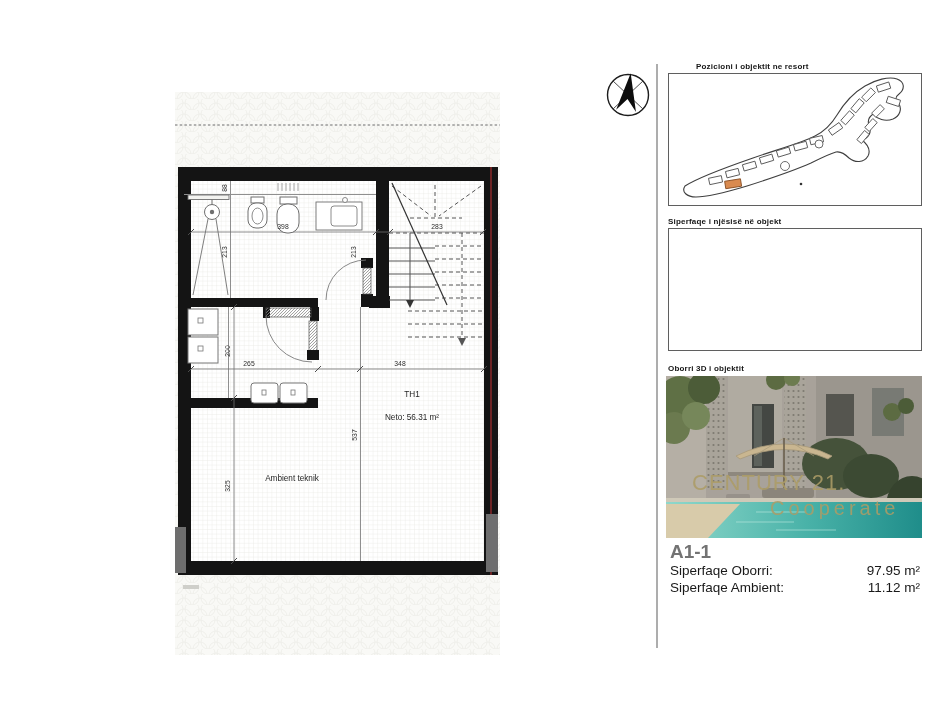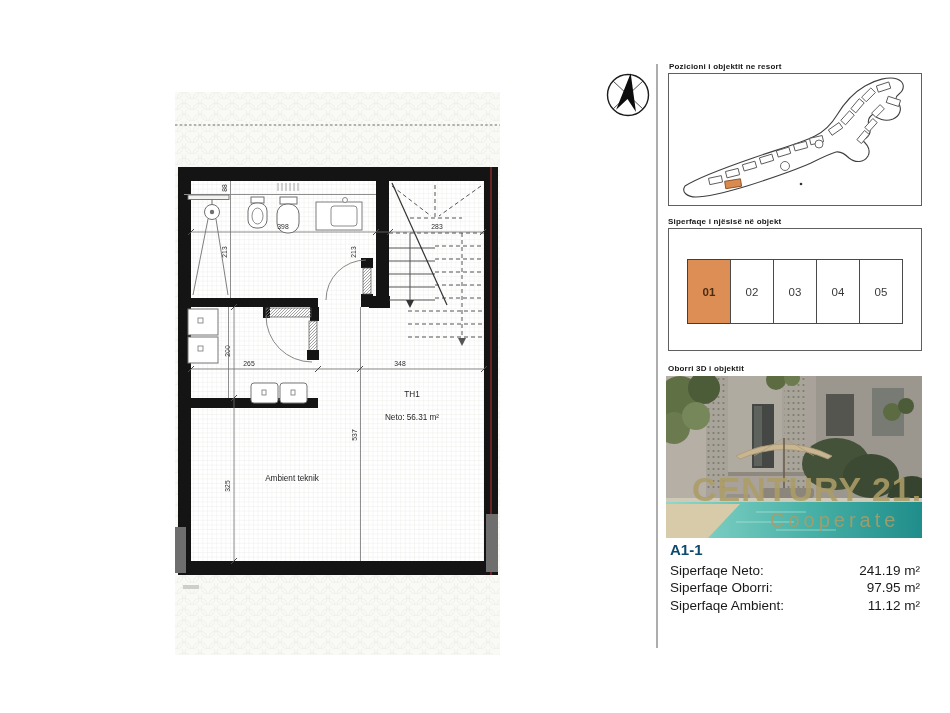--- a/index.html
+++ b/index.html
@@ -11,23 +11,23 @@
   .room-lb{font-size:8.2px;fill:#1f1f1f;}
   .section-label{font-size:8px;font-weight:bold;color:#151515;letter-spacing:.2px;}
   .panel-box{border:1px solid #5f5f5f;background:#ffffff;box-sizing:border-box;}
   .units-row{display:flex;}
   .unit-box{width:44px;height:65px;border:1px solid #4a4a4a;margin-left:-1px;background:#fff;
             display:flex;align-items:center;justify-content:center;font-size:11.5px;color:#3a3a3a;box-sizing:border-box;}
   .unit-box:first-child{margin-left:0;}
   .unit-box.highlight{background:#DD8E55;color:#4a2c12;font-weight:bold;border-color:#3f3f3f;}
   .img-frame{width:256px;height:162px;overflow:hidden;background:#a8a29a;}
   .wm{color:rgba(172,156,102,0.88);white-space:nowrap;line-height:1;}
-  .wm-1{font-size:34px;font-weight:bold;letter-spacing:1px;}
+  .wm-1{font-size:22px;font-weight:normal;letter-spacing:1px;}
   .wm-2{font-size:20px;letter-spacing:4px;margin:4px 6px 0 78px;}
-  .unit-code{font-size:15px;font-weight:bold;color:#0c4a6e;}
+  .unit-code{font-size:19px;font-weight:bold;color:#737373;}
   .area-list{width:250px;}
   .area-row{display:flex;justify-content:space-between;font-size:13.5px;color:#191919;line-height:17.4px;}
   .area-row .lb{text-align:left;}
   .area-row .val{text-align:right;}
 </style>
 </head>
 <body>
 
 <div id="stage">
 
@@ -200,21 +200,21 @@
     <g>
       <circle cx="628" cy="95" r="20.5" fill="none" stroke="#1c1c1c" stroke-width="1.4"></circle>
       <line x1="613" y1="81" x2="643" y2="109" stroke="#3c3c3c" stroke-width="0.9"></line>
       <line x1="643" y1="81" x2="613" y2="109" stroke="#3c3c3c" stroke-width="0.9"></line>
       <polygon points="628,73 638,111 628,99 618,111" fill="#0d0d0d" transform="rotate(7 628 95)"></polygon>
     </g>
 
     <line x1="657" y1="64" x2="657" y2="648" stroke="#8a8a8a" stroke-width="1.4"></line>
   </svg>
 
-  <div class="abs section-label" style="left:669px;top:62px">Pozicioni i objektit ne resort</div>
+  <div class="abs section-label" style="left:696px;top:62px">Pozicioni i objektit ne resort</div>
   <div class="abs panel-box" style="left:668px;top:73px;width:254px;height:133px">
     <svg width="252" height="131" viewBox="0 0 252 131">
       <path d="M16,112 C30,103 58,93 84,84 C110,75 132,69 146,62 C156,57 162,51 168,41
                C174,31 184,19 196,12 C206,6 220,2 228,5 C236,8 236,15 230,20 C226,23 226,26 230,30
                C233,35 231,42 224,45 C216,48 208,45 204,40 C200,43 198,46 200,51 C203,58 200,64 193,66
                C198,70 202,76 199,82 C195,89 186,89 180,84 C176,80 172,77 167,78 C160,80 152,84 142,89
                C124,97 100,105 78,112 C58,118 38,123 27,123 C18,123 12,118 16,112 Z" fill="#ffffff" stroke="#3f3f3f" stroke-width="1.1"></path>
       <g fill="#ffffff" stroke="#5a5a5a" stroke-width="0.9">
         <rect x="40" y="103" width="13" height="6.5" transform="rotate(-12 46 106)"></rect>
         <rect x="57" y="96" width="13" height="6.5" transform="rotate(-14 63 99)"></rect>
@@ -235,27 +235,20 @@
       </g>
       <circle cx="150" cy="70" r="4" fill="#ffffff" stroke="#5a5a5a" stroke-width="0.9"></circle>
       <circle cx="116" cy="92" r="4.5" fill="#ffffff" stroke="#5a5a5a" stroke-width="0.9"></circle>
       <rect x="56" y="106" width="16" height="7.5" transform="rotate(-9 64 109)" fill="#D98A4F" stroke="#8a5026" stroke-width="0.9"></rect>
       <circle cx="132" cy="110" r="1.3" fill="#333"></circle>
     </svg>
   </div>
 
   <div class="abs section-label" style="left:668px;top:217px">Siperfaqe i njësisë në objekt</div>
   <div class="abs panel-box" style="left:668px;top:228px;width:254px;height:123px"></div>
-  <div class="abs units-row" style="left:687px;top:259px">
-    <div class="unit-box highlight">01</div>
-    <div class="unit-box">02</div>
-    <div class="unit-box">03</div>
-    <div class="unit-box">04</div>
-    <div class="unit-box">05</div>
-  </div>
 
   <div class="abs section-label" style="left:668px;top:364px">Oborri 3D i objektit</div>
   <div class="abs img-frame" style="left:666px;top:376px">
     <svg width="256" height="162" viewBox="0 0 256 162">
       <defs>
         <linearGradient id="poolg" x1="0" y1="0" x2="1" y2="0">
           <stop offset="0" stop-color="#8fd8cb"></stop>
             <stop offset="0.55" stop-color="#49b2a8"></stop>
           <stop offset="1" stop-color="#1f8d8a"></stop>
         </linearGradient>
@@ -309,24 +302,20 @@
 
   <div class="abs wm" style="left:692px;top:472px">
     <div class="wm-1">CENTURY 21.</div>
     <div class="wm-2">Cooperate</div>
   </div>
 
   <div class="abs unit-code" style="left:670px;top:541px">A1-1</div>
 
   <div class="abs area-list" style="left:670px;top:562px">
     <div class="area-row">
-      <span class="lb">Siperfaqe Neto:</span>
-      <span class="val">241.19 m²</span>
-    </div>
-    <div class="area-row">
       <span class="lb">Siperfaqe Oborri:</span>
       <span class="val">97.95 m²</span>
     </div>
     <div class="area-row">
       <span class="lb">Siperfaqe Ambient:</span>
       <span class="val">11.12 m²</span>
     </div>
   </div>
 
 </div>

